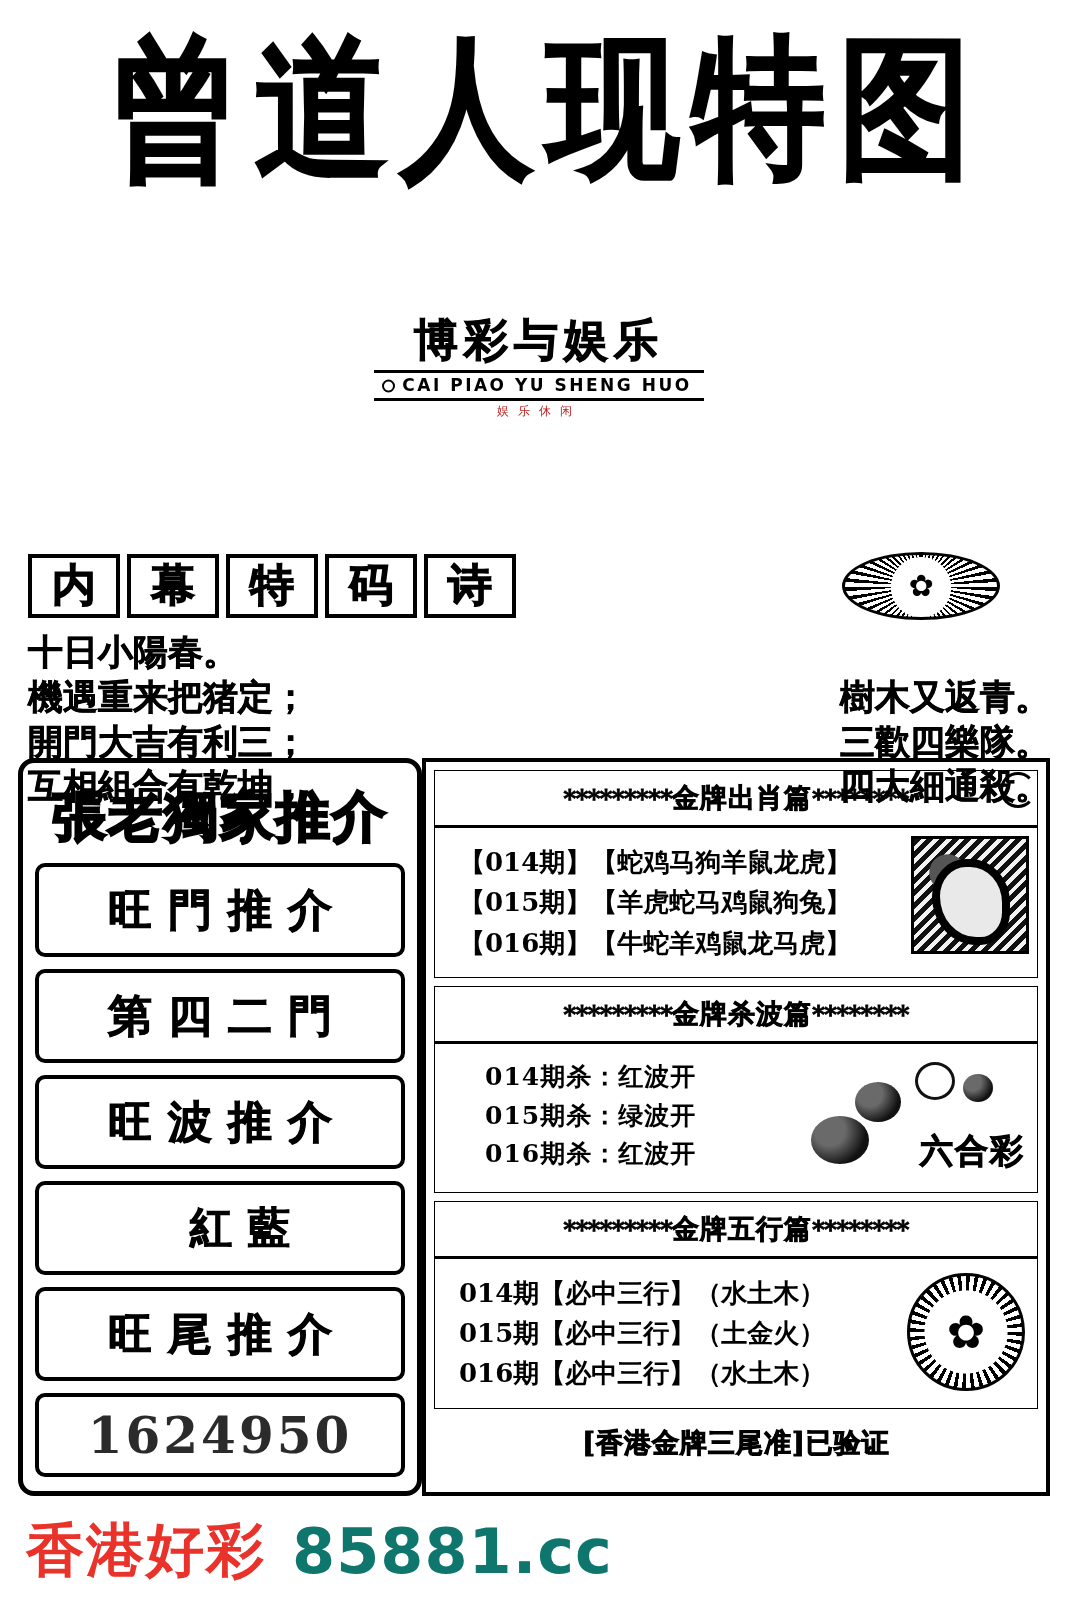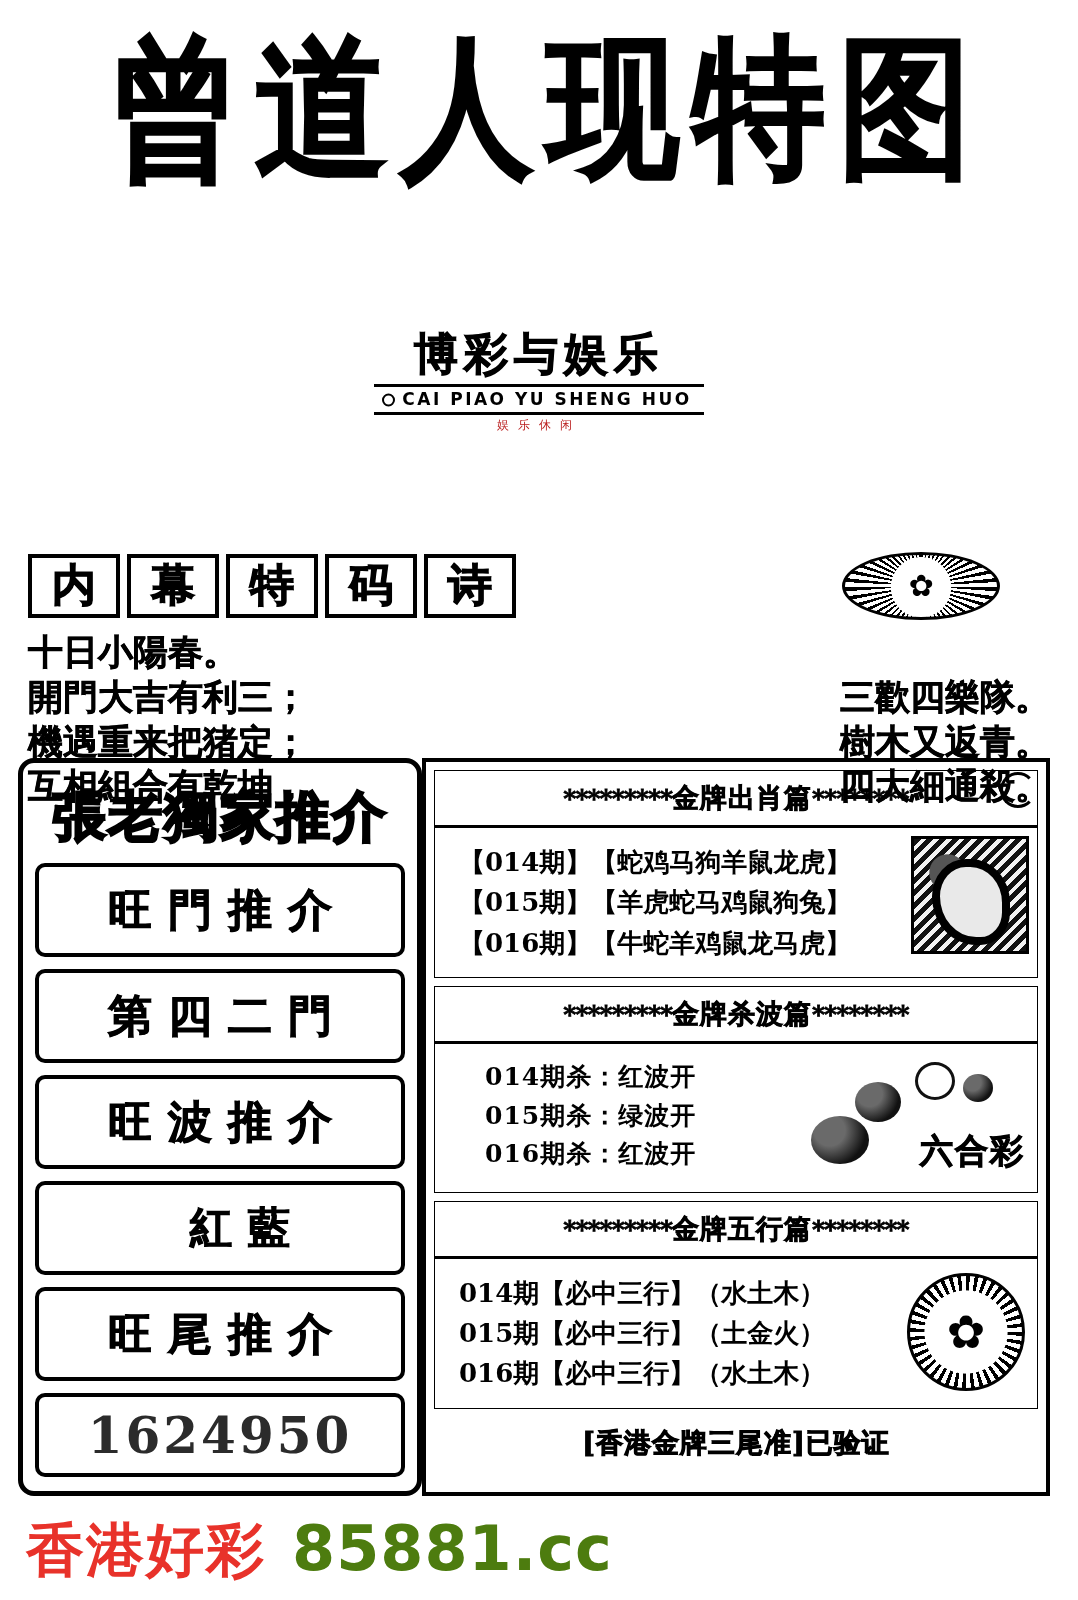--- a/index.html
+++ b/index.html
@@ -35,21 +35,20 @@
     transform: scaleY(1.16);
     transform-origin: center top;
   }
 
   .sub-brand {
     position: absolute;
     top: 318px;
     left: 0;
     width: 1078px;
     text-align: center;
-    margin-top: 14px;
   }
   .sub-brand-cn {
     font-family: "DejaVu Serif", "Liberation Serif", serif;
     font-weight: bold;
     font-size: 44px;
     letter-spacing: 6px;
     line-height: 1;
     -webkit-text-stroke: 1px #000;
   }
   .sub-brand-en {
@@ -339,39 +338,39 @@
     border-right-color: transparent;
   }
 
   
   .footer {
     position: absolute;
     left: 0;
     bottom: 10px;
     width: 1078px;
     display: flex;
-    align-items: flex-start;
+    align-items: center;
     gap: 26px;
     padding-left: 26px;
     box-sizing: border-box;
   }
   .footer-cn {
     font-family: "DejaVu Serif", "Liberation Serif", serif;
     font-weight: bold;
     font-size: 58px;
     color: #e8322a;
     letter-spacing: 2px;
     text-shadow: 2px 2px 0 #ffffff;
     white-space: nowrap;
   }
   .footer-url {
     font-family: "DejaVu Sans", sans-serif;
     font-weight: bold;
     font-size: 62px;
-    color: #4d7c0f;
+    color: #0f766e;
     letter-spacing: 1px;
     text-shadow: 2px 2px 0 #ffffff;
     white-space: nowrap;
   }
 </style>
 </head>
 <body>
 
 <div class="masthead">
   <div class="masthead-title">曾道人现特图</div>
@@ -394,26 +393,26 @@
     </div>
     <div class="seal">
       <span class="seal-flower">✿</span>
     </div>
   </div>
   <div class="poem-lines">
     <div class="poem-line">
       <span>十日小陽春。</span>
     </div>
     <div class="poem-line">
+      <span>機遇重来把猪定；</span>
+      <span>樹木又返青。</span>
+    </div>
+    <div class="poem-line">
       <span>開門大吉有利三；</span>
       <span>三歡四樂隊。</span>
-    </div>
-    <div class="poem-line">
-      <span>機遇重来把猪定；</span>
-      <span>樹木又返青。</span>
     </div>
     <div class="poem-line">
       <span>互相組合有乾坤，</span>
       <span>四大細通殺。</span>
     </div>
   </div>
 </div>
 
 <div class="body-cols">
 

